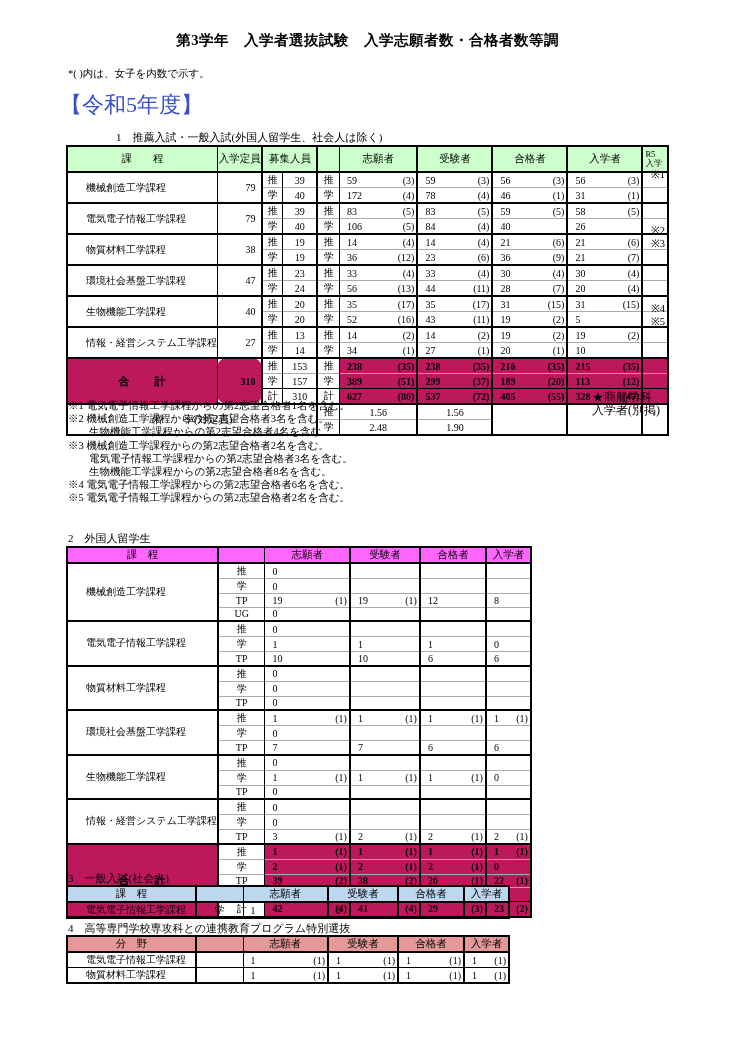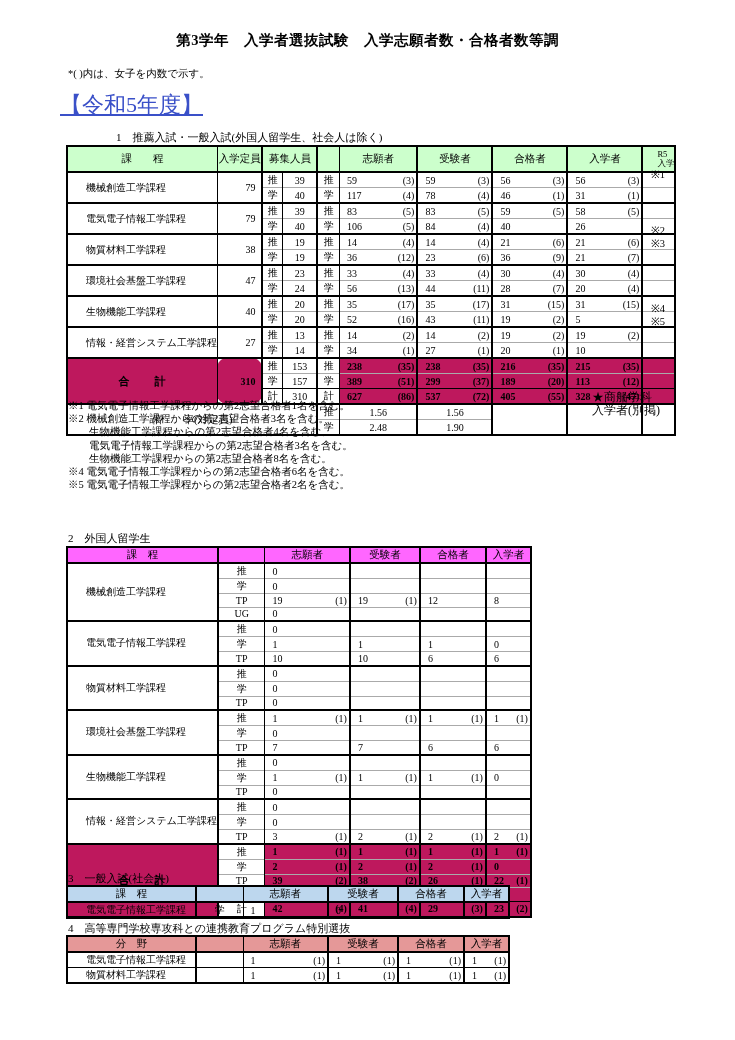--- a/index.html
+++ b/index.html
@@ -4,21 +4,21 @@
 <style>
   html,body { margin:0; padding:0; }
   body {
     width:735px; height:1040px; background:#ffffff; position:relative;
     font-family:"Liberation Serif","DejaVu Serif",serif; color:#000;
     overflow:hidden;
   }
   .abs { position:absolute; }
   #title { top:31px; left:0; width:735px; text-align:center; font-weight:bold; font-size:14.5px; letter-spacing:.5px; }
   #note { top:67px; left:68px; font-size:10.5px; }
-  #yr   { top:90px; left:60px; font-size:22px; color:#3a50c8;text-decoration:underline; }
+  #yr   { top:90px; left:60px; font-size:22px; color:#3a50c8; }
   .sec  { font-size:11px; }
   #sec1 { top:130px; left:68px;margin-left:48px; }
   #sec2 { top:531px; left:68px; }
   #sec3 { top:871px; left:68px; }
   #sec4 { top:921px; left:68px; }
 
   table { border-collapse:collapse; table-layout:fixed; border:2px solid #000; }
   td,th { padding:0; font-size:10px; font-weight:normal; overflow:hidden; white-space:nowrap; vertical-align:middle; }
   th { font-size:10.5px; text-align:center; border-bottom:2px solid #000; }
   td,th { border-left:1px solid #000; }
@@ -45,21 +45,21 @@
   .course { text-align:left; padding-left:18px; font-size:10px; }
   .cap { text-align:right; padding-right:6px;border-radius:10px; }
   .m   { text-align:center; }
   .rec { text-align:center; }
   .rn  { text-align:center; }
   .tl  { text-align:center; font-size:11px; letter-spacing:1px; }
   .rl  { text-align:center; font-size:10.5px; }
   .peach { background:#be185d;font-weight:bold; }
   .pr { display:flex; justify-content:space-between; align-items:center; padding:0 2px 0 7px; }
   .pr .par { text-align:right; }
-  .r5h { font-size:8.5px; line-height:9.5px; text-align:left; padding-left:14px; }
+  .r5h { font-size:8.5px; line-height:9.5px; text-align:left; padding-left:2px; }
 
   #fn { top:399px; left:68px; font-size:10.5px; line-height:13.2px; }
   #fn .ind { padding-left:21px; }
   .sm { left:651px; font-size:10.5px; }
   #sm0 { top:167px; } #sm1 { top:223px; } #sm2 { top:236px; }
   #sm3 { top:301px; } #sm4 { top:314px; }
   .star { left:592px; font-size:12px; }
   #star0 { top:389px; } #star1 { top:402px; }
 </style>
 </head>
@@ -131,21 +131,21 @@
           </div>
         </td>
         <td class="b2"></td>
       </tr>
       <tr class="sb">
         <td class="m b2">学</td>
         <td class="rec b1">40</td>
         <td class="m b2">学</td>
         <td class="b1">
           <div class="pr">
-            <span class="num">117</span>
+            <span class="num">172</span>
             <span class="par">(4)</span>
           </div>
         </td>
         <td class="b2">
           <div class="pr">
             <span class="num">78</span>
             <span class="par">(4)</span>
           </div>
         </td>
         <td class="b2">
@@ -586,20 +586,21 @@
 <span id="sm2" class="abs sm">※3</span>
 <span id="sm3" class="abs sm">※4</span>
 <span id="sm4" class="abs sm">※5</span>
 <div id="star0" class="abs star">★商船学科</div>
 <div id="star1" class="abs star">入学者(別掲)</div>
 
 <div id="fn" class="abs">
   <div class="fl">※1 電気電子情報工学課程からの第2志望合格者1名を含む。</div>
   <div class="fl">※2 機械創造工学課程からの第2志望合格者3名を含む。</div>
   <div class="fl ind">生物機能工学課程からの第2志望合格者4名を含む。</div>
+  <div class="fl">※3 機械創造工学課程からの第2志望合格者2名を含む。</div>
   <div class="fl ind">電気電子情報工学課程からの第2志望合格者3名を含む。</div>
   <div class="fl ind">生物機能工学課程からの第2志望合格者8名を含む。</div>
   <div class="fl">※4 電気電子情報工学課程からの第2志望合格者6名を含む。</div>
   <div class="fl">※5 電気電子情報工学課程からの第2志望合格者2名を含む。</div>
 </div>
 
 <div id="sec2" class="abs sec">2　外国人留学生</div>
 <table id="t2" class="abs">
     <colgroup>
       <col style="width: 129px;">

